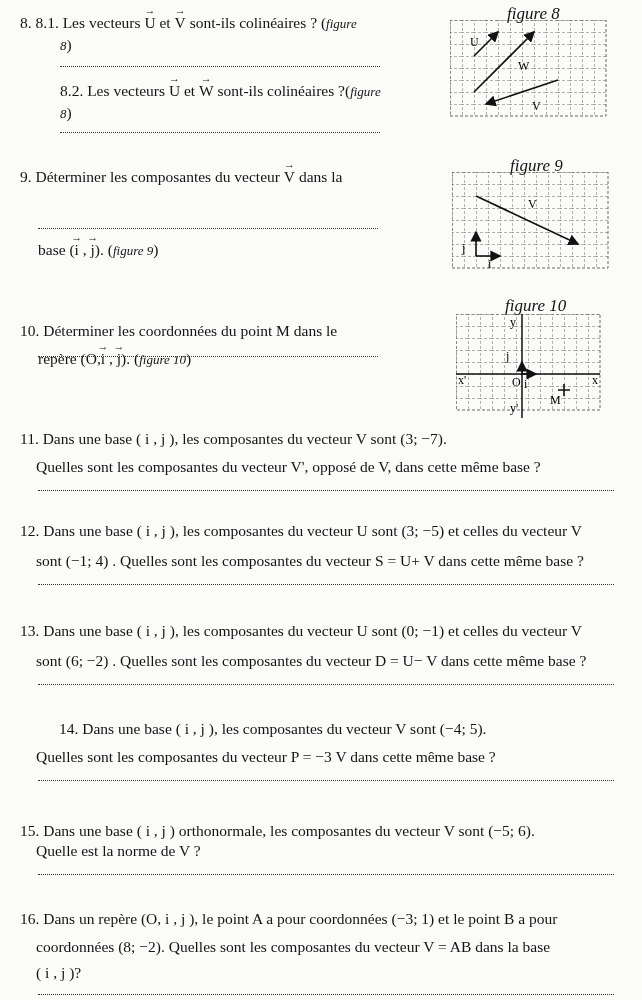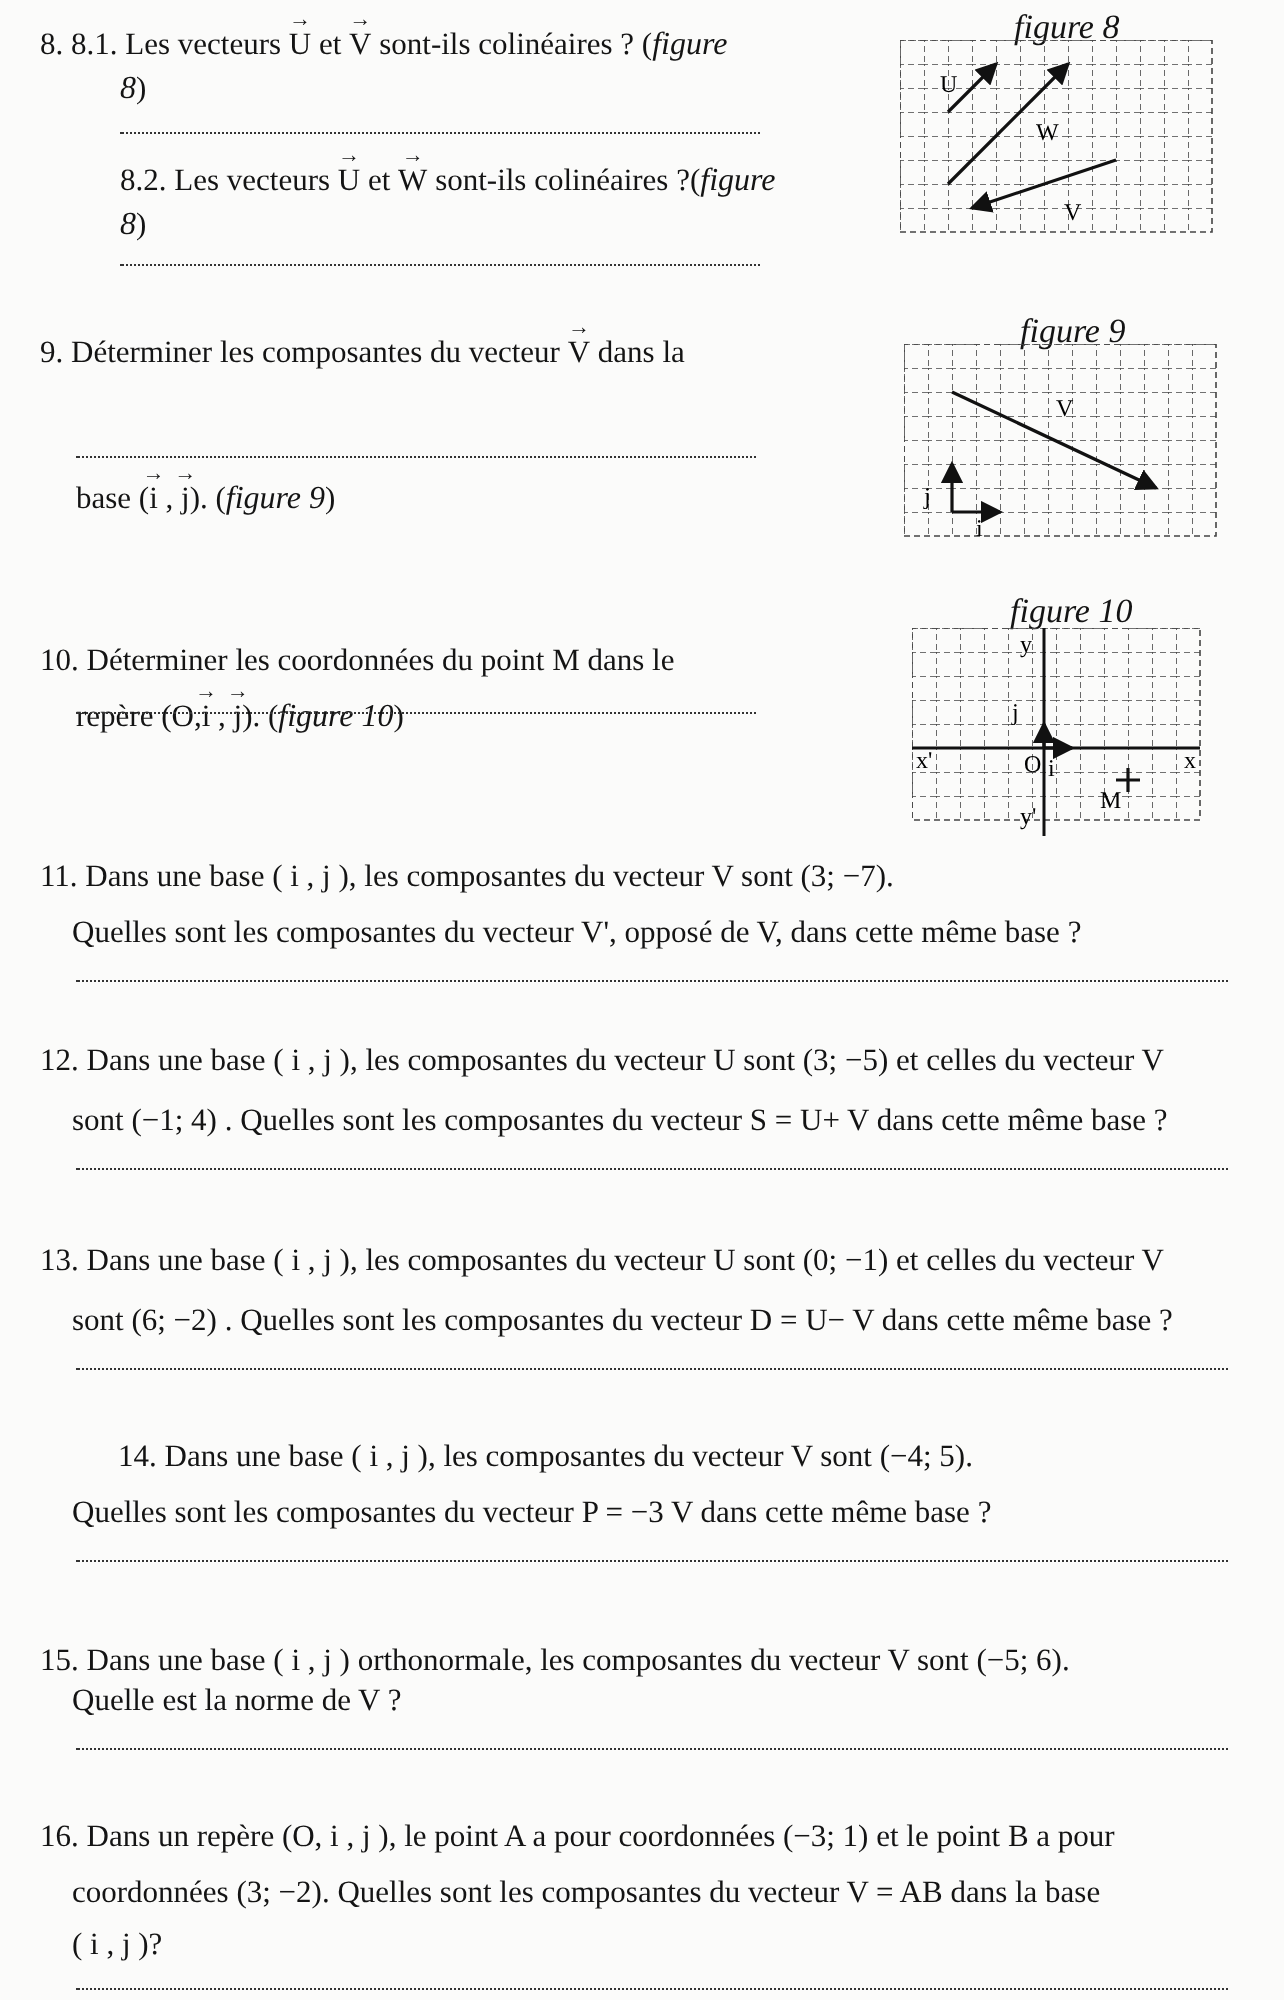--- a/index.html
+++ b/index.html
@@ -5,21 +5,21 @@
   html,body{margin:0;padding:0;background:#fbfbfa;}
   body{width:642px;height:1000px;position:relative;overflow:hidden;
        font-family:"Liberation Serif","DejaVu Serif",serif;color:#141414;font-size:15.5px;}
   .q{position:absolute;left:20px;line-height:30px;}
   .ind{padding-left:16px;}
   .dots{position:absolute;height:0;border-bottom:1.5px dotted #333;}
   .v{display:inline-block;position:relative;}
   .v::before{content:"\2192";position:absolute;top:-13px;left:50%;transform:translateX(-50%);font-size:11px;}
   .fig-cap{position:absolute;font-style:italic;font-size:17px;}
   svg{position:absolute;}
-  i.fg{font-size:16px;}
+  i.fg{font-size:13px;}
 </style>
 </head>
 <body>
 
 <div class="q" style="top:8px;">
   <span>8.</span>
   <span>8.1.</span>
   <span>Les vecteurs</span>
   <span class="v">U</span>
   <span>et</span>
@@ -122,15 +122,15 @@
 
 <div class="q" style="top:714px;margin-left:39px;">14. Dans une base ( i , j ), les composantes du vecteur V sont (−4; 5).</div>
 <div class="q ind" style="top:742px;text-align:right;">Quelles sont les composantes du vecteur P = −3 V dans cette même base ?</div>
 <div class="dots" style="top:780px;left:38px;width:576px;"></div>
 
 <div class="q" style="top:816px;">15. Dans une base ( i , j ) orthonormale, les composantes du vecteur V sont (−5; 6).</div>
 <div class="q ind" style="top:836px;">Quelle est la norme de V ?</div>
 <div class="dots" style="top:874px;left:38px;width:576px;"></div>
 
 <div class="q" style="top:904px;">16. Dans un repère (O, i , j ), le point A a pour coordonnées (−3; 1) et le point B a pour</div>
-<div class="q ind" style="top:932px;">coordonnées (3; −2). Quelles sont les composantes du vecteur V = AB dans la base</div>
+<div class="q ind" style="top:932px;">coordonnées (8; −2). Quelles sont les composantes du vecteur V = AB dans la base</div>
 <div class="q ind" style="top:958px;">( i , j )?</div>
 <div class="dots" style="top:994px;left:38px;width:576px;"></div>
 
 </body></html>

